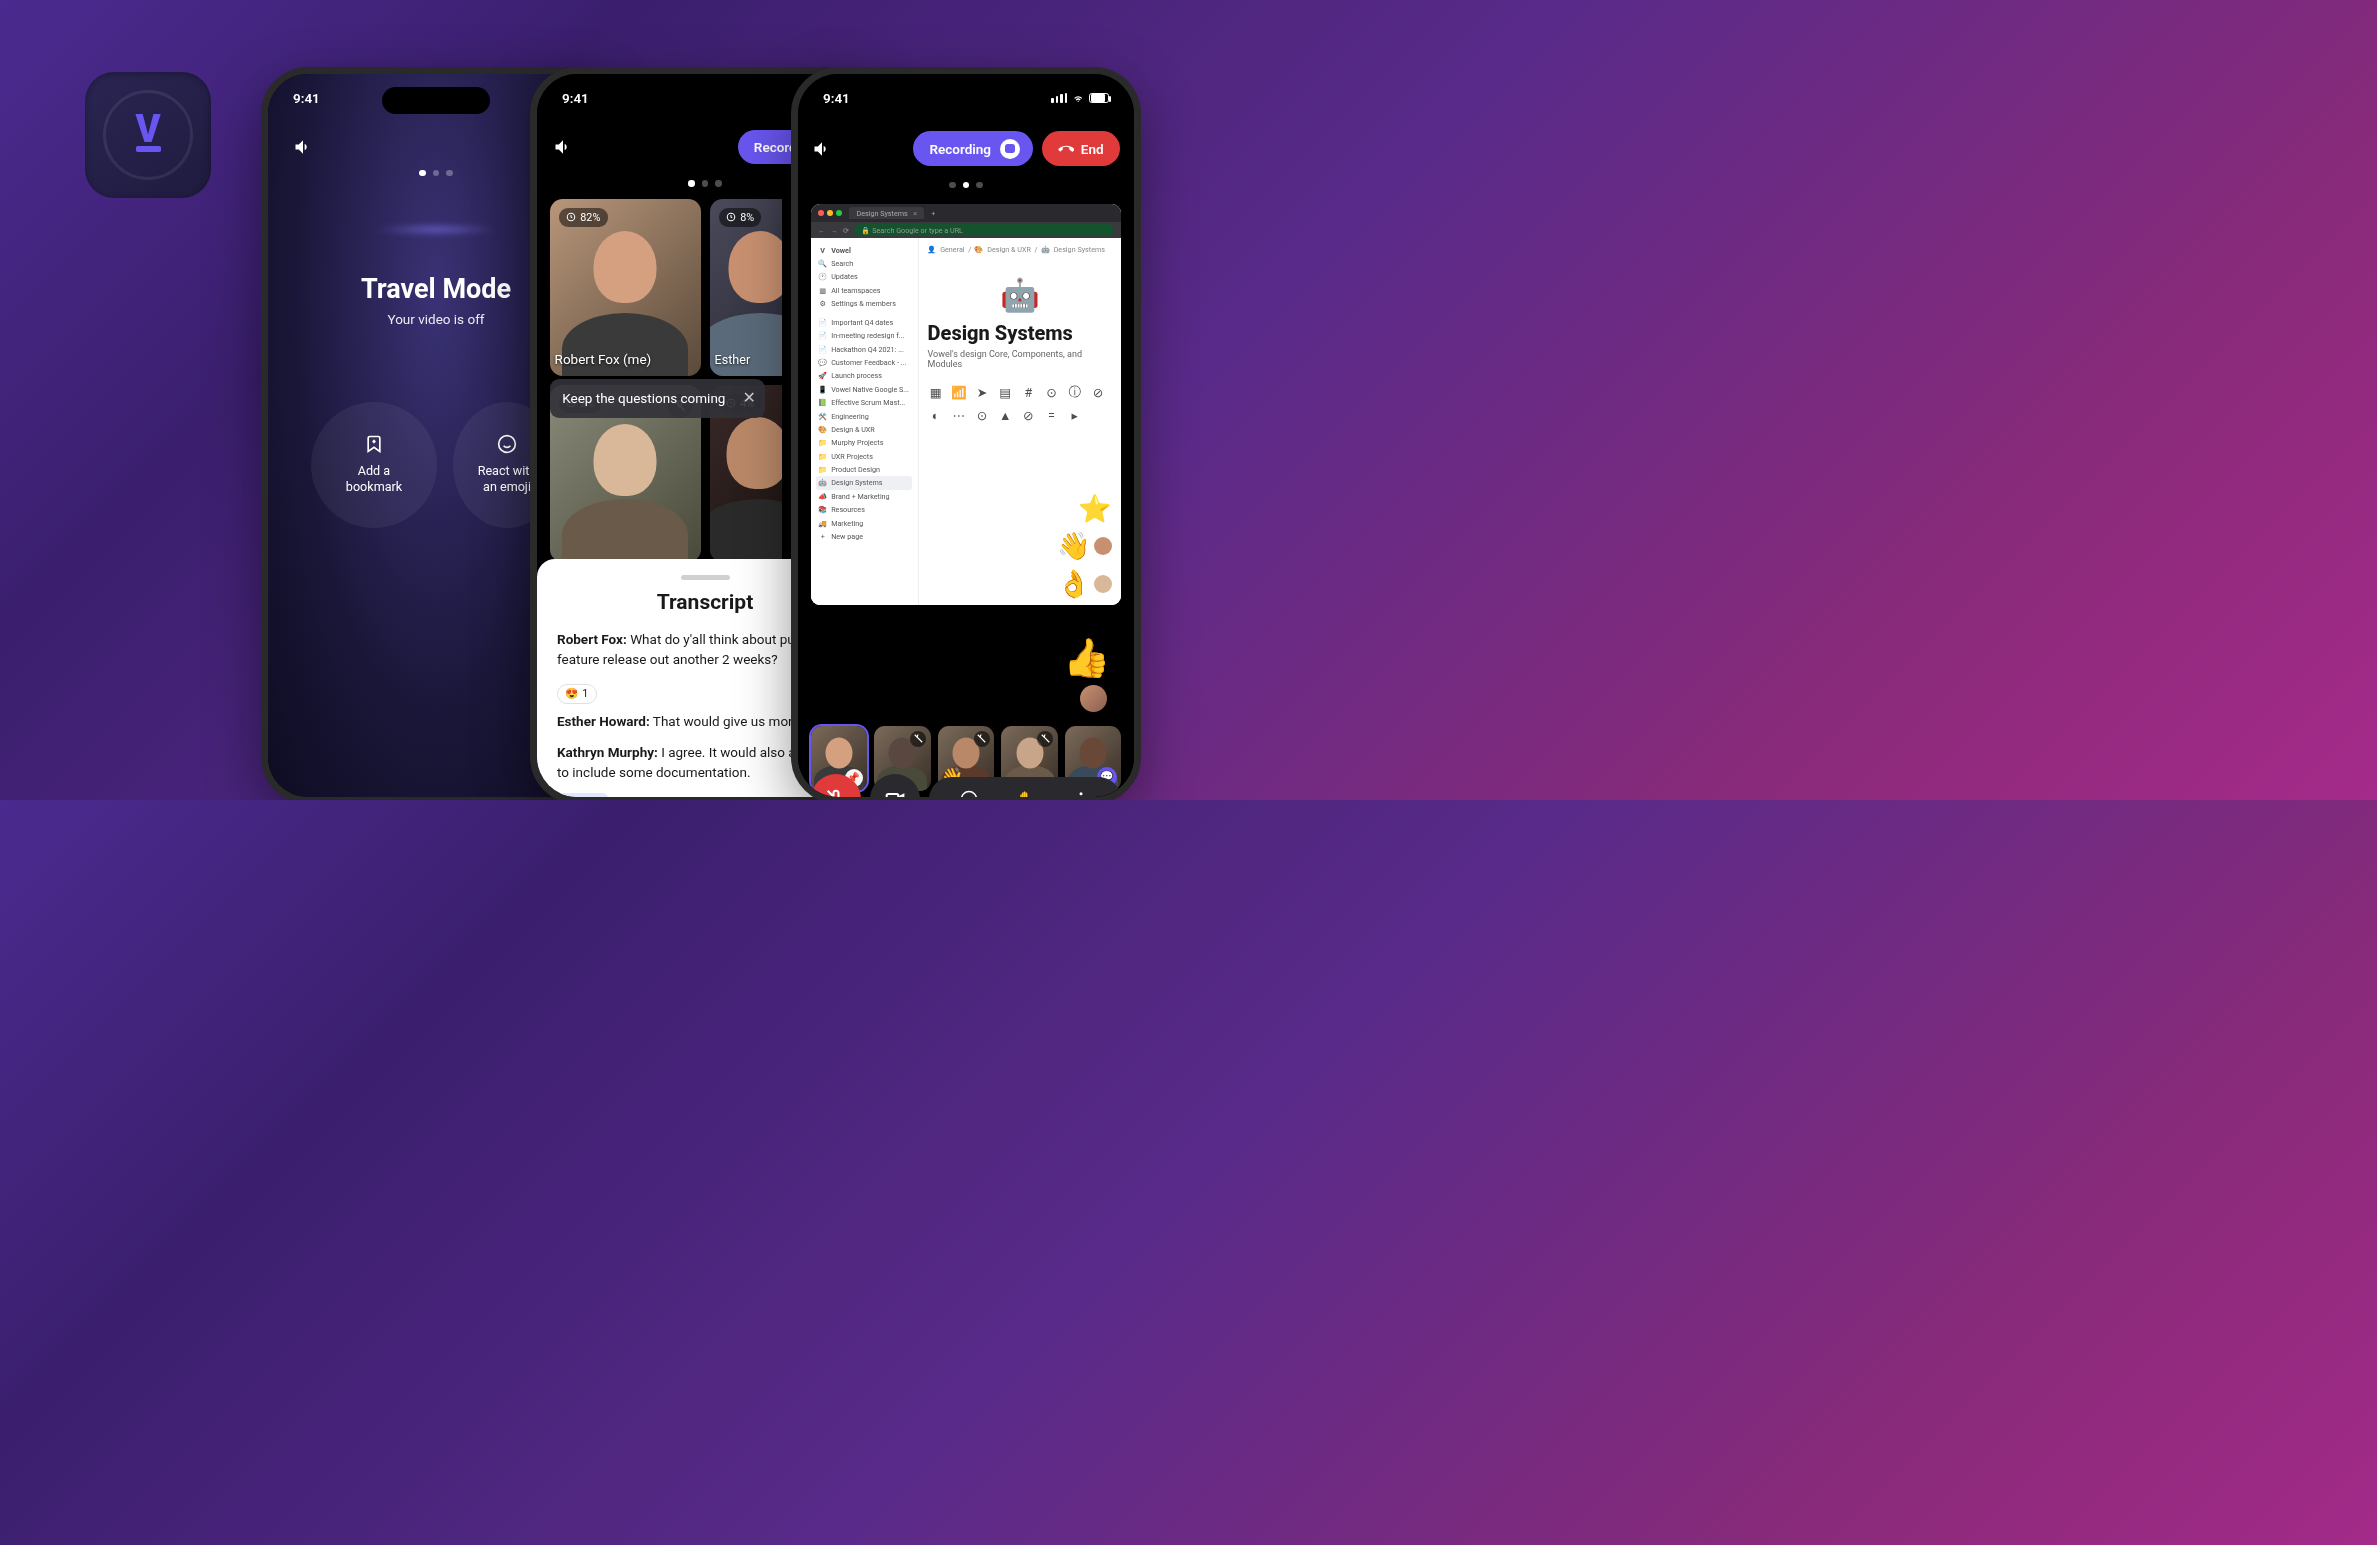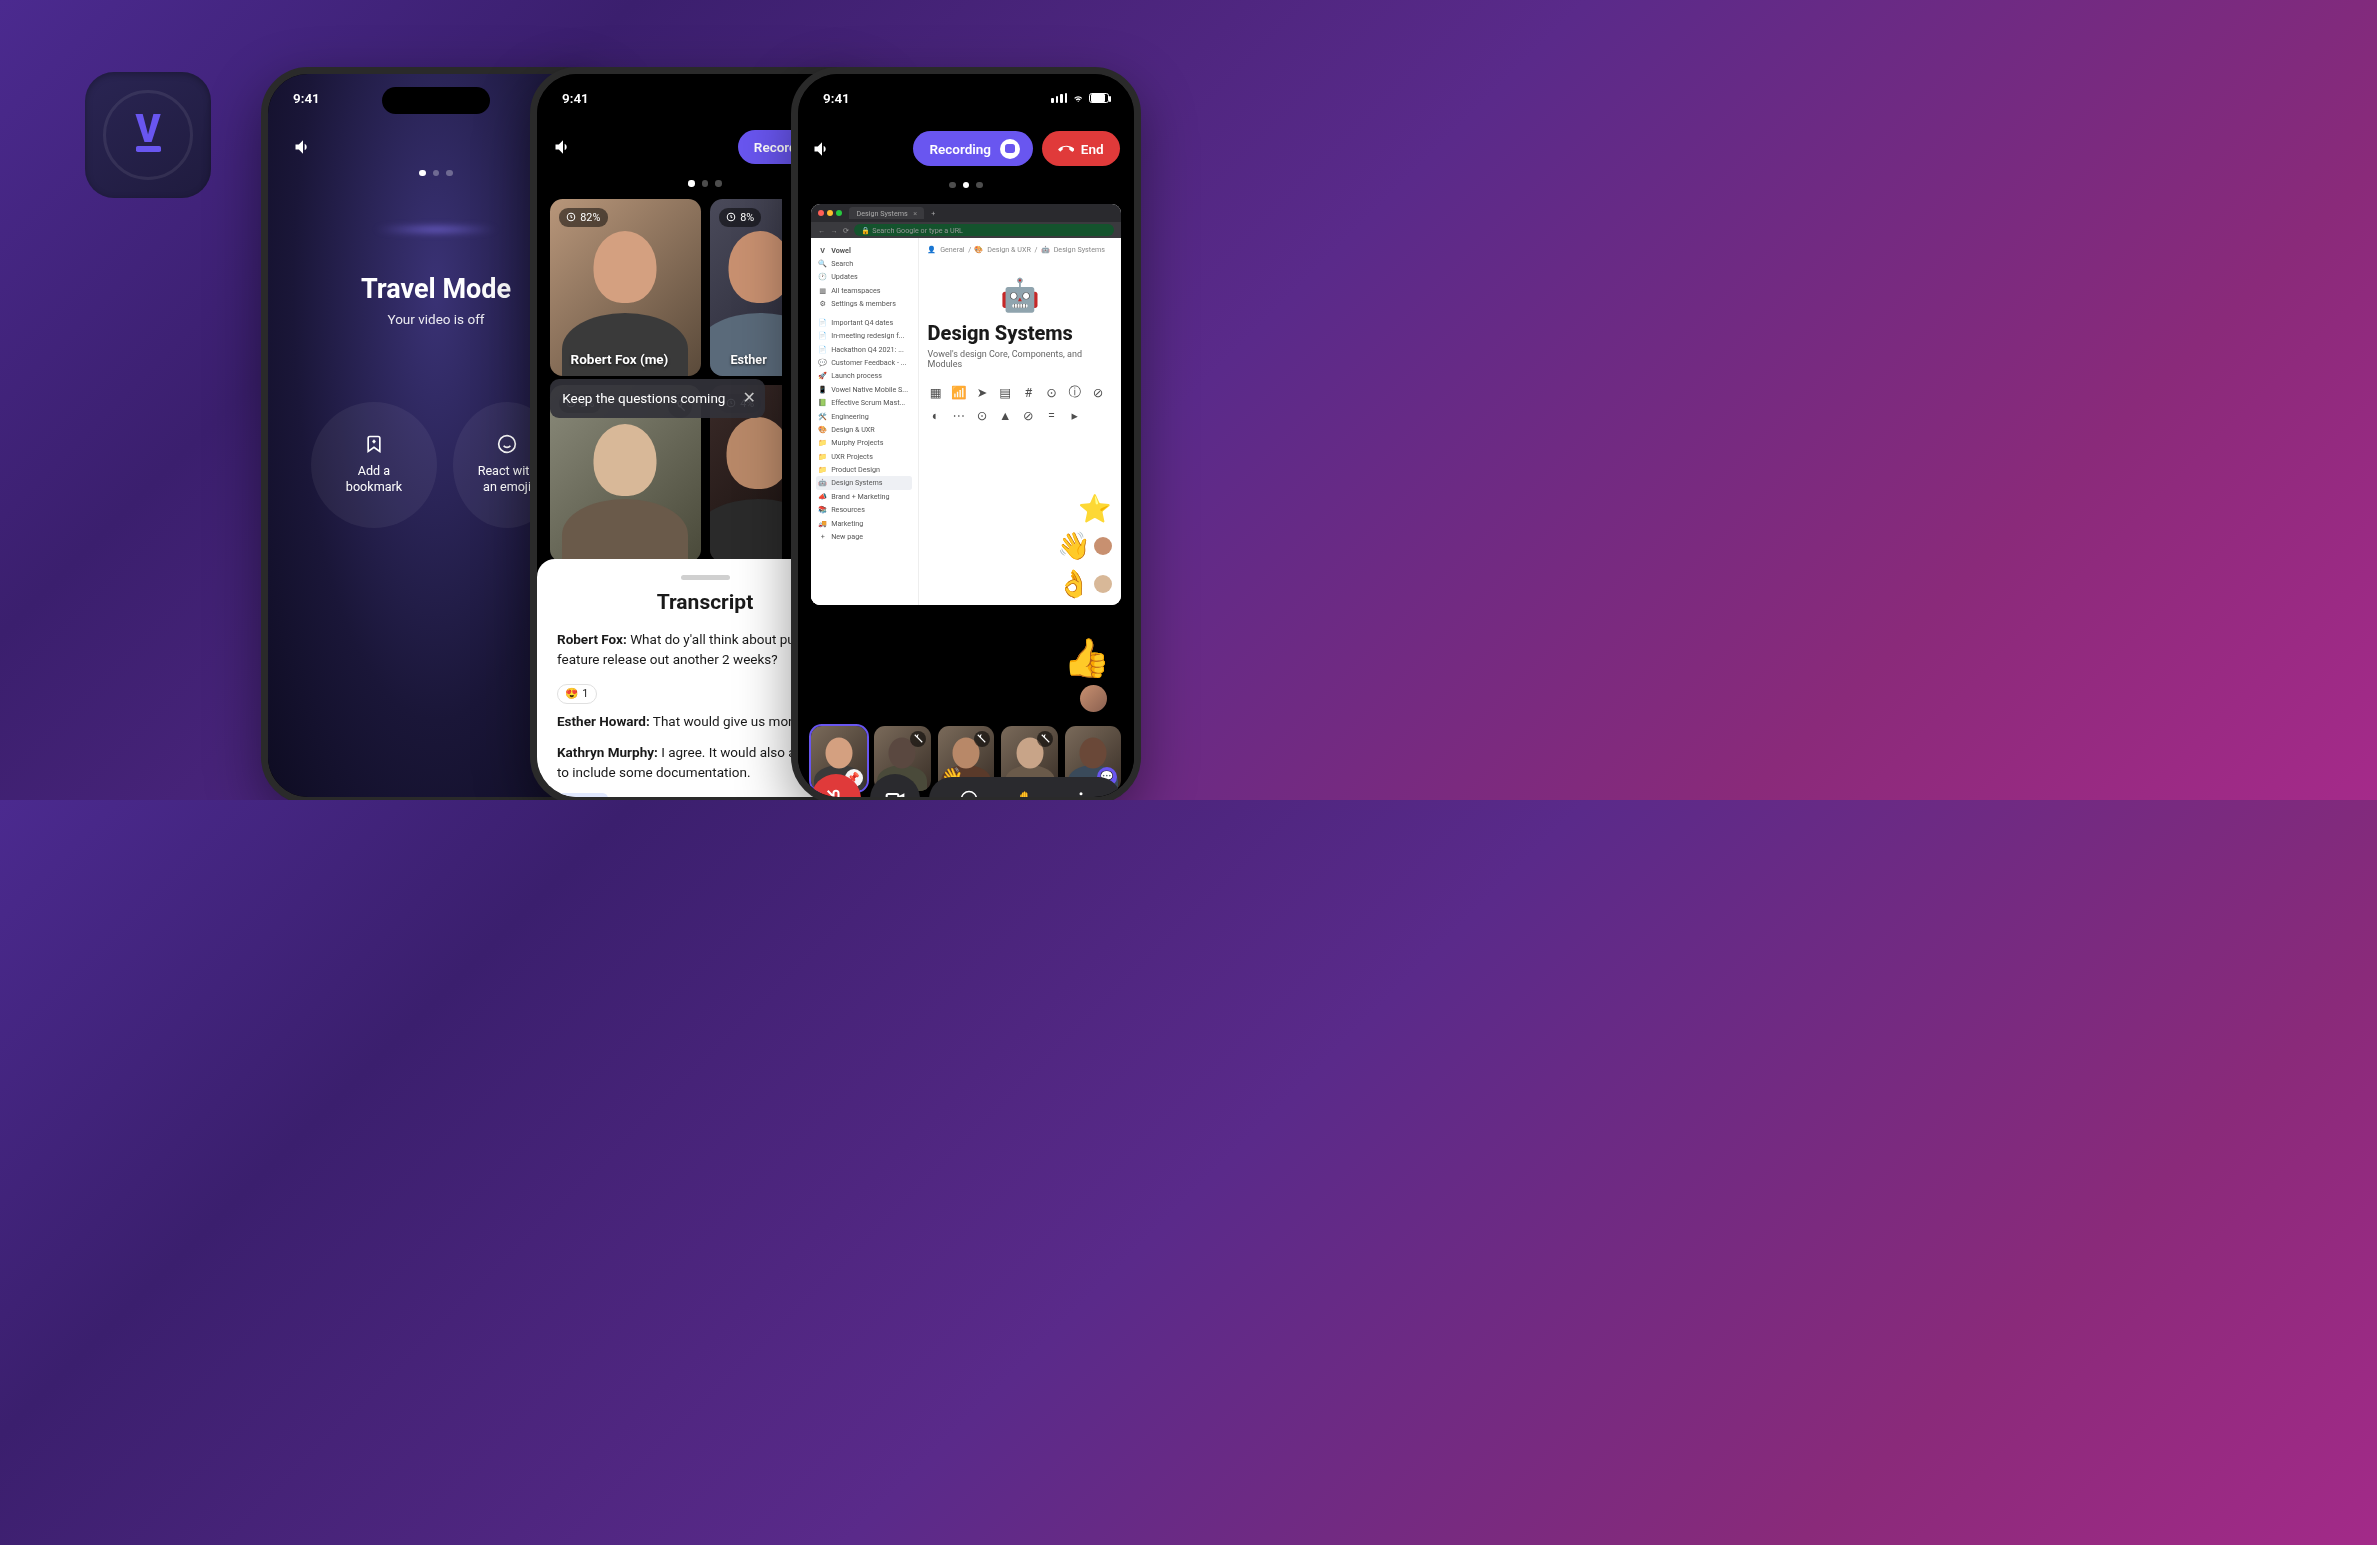--- a/index.html
+++ b/index.html
@@ -141,21 +141,21 @@
   .tile .badge {
     position:absolute; top:9px; left:9px;
     background:rgba(0,0,0,0.5); border-radius:9px;
     padding:2.7px 7.2px; font-size:10.8px; display:flex; align-items:center; gap:4.5px;
   }
   .tile .mute-b {
     position:absolute; top:9px; right:9px;
     width:23.4px;height:23.4px;border-radius:50%;background:rgba(0,0,0,0.5);
     display:flex;align-items:center;justify-content:center;
   }
-  .tile .name { position:absolute; left:21px; bottom:9px; font-size:13.5px; font-weight:700; text-shadow:0 0.9px 2.7px rgba(0,0,0,0.8);}
+  .tile .name { position:absolute; left:5px; bottom:9px; font-size:13.5px; font-weight:400; text-shadow:0 0.9px 2.7px rgba(0,0,0,0.8);}
   .tile.t1{background:linear-gradient(135deg,#b8967a 0%,#5a4a3a 100%);}
   .tile.t2{background:linear-gradient(135deg,#4a4a5a 0%,#2a2a38 100%);}
   .tile.t3{background:linear-gradient(135deg,#8a8a7a 0%,#4a4a3a 100%);}
   .tile.t4{background:linear-gradient(135deg,#3a2a28 0%,#1a1210 100%);}
 
   .face {position:absolute;inset:0;}
   .face .head{position:absolute;left:50%;top:38%;transform:translate(-50%,-50%);width:63px;height:72px;border-radius:50% 50% 45% 45%;background:#d4a080;}
   .face .body{position:absolute;left:50%;bottom:-9px;transform:translateX(-50%);width:126px;height:72px;border-radius:50% 50% 0 0;background:#3a3a3a;}
   .tile.t2 .face .head{background:#c89070;left:70%;}
   .tile.t2 .face .body{background:#5a6a7a;left:70%;}
@@ -513,21 +513,21 @@
               <div class="row">
                 <span class="em">💬</span>
                 <span>Customer Feedback - ...</span>
               </div>
               <div class="row">
                 <span class="em">🚀</span>
                 <span>Launch process</span>
               </div>
               <div class="row">
                 <span class="em">📱</span>
-                <span>Vowel Native Mobile S...</span>
+                <span>Vowel Native Google S...</span>
               </div>
               <div class="row">
                 <span class="em">📗</span>
                 <span>Effective Scrum Mast...</span>
               </div>
               <div class="row">
                 <span class="em">🛠️</span>
                 <span>Engineering</span>
               </div>
               <div class="row">

